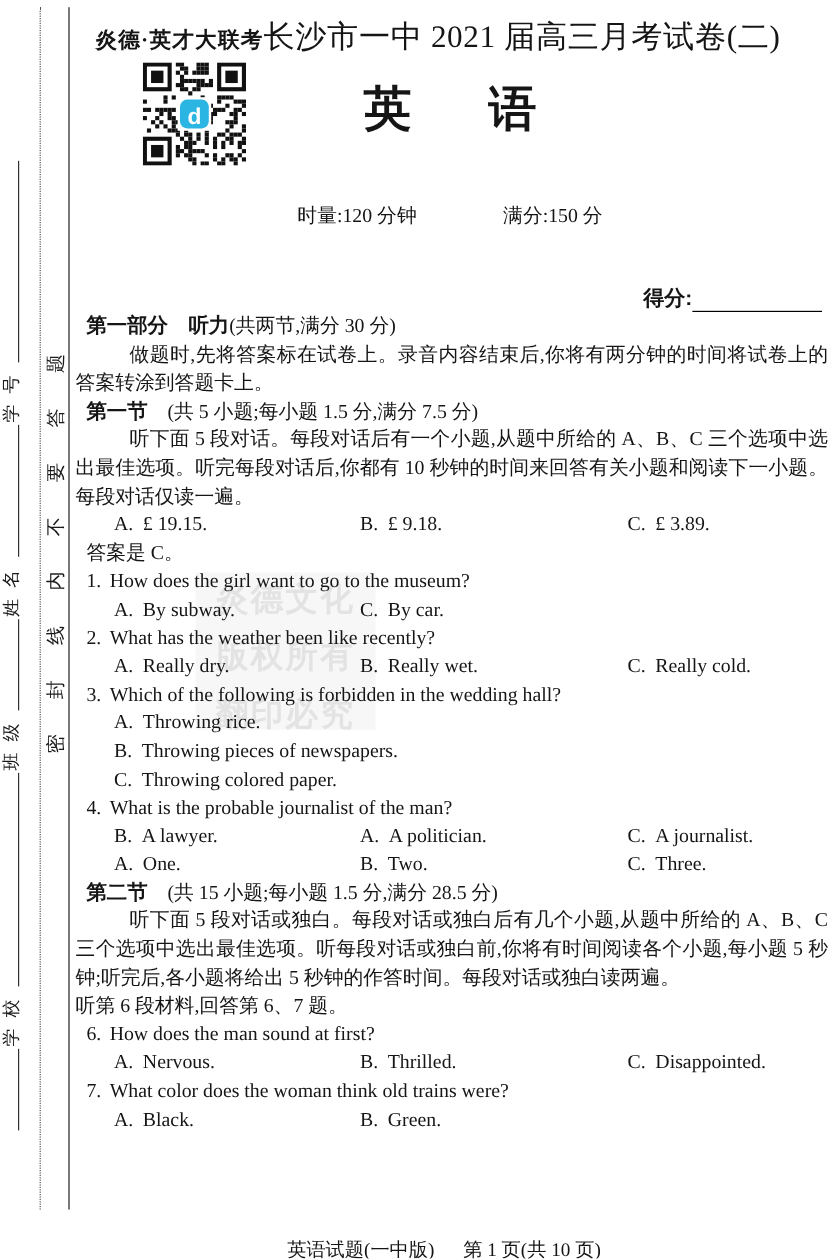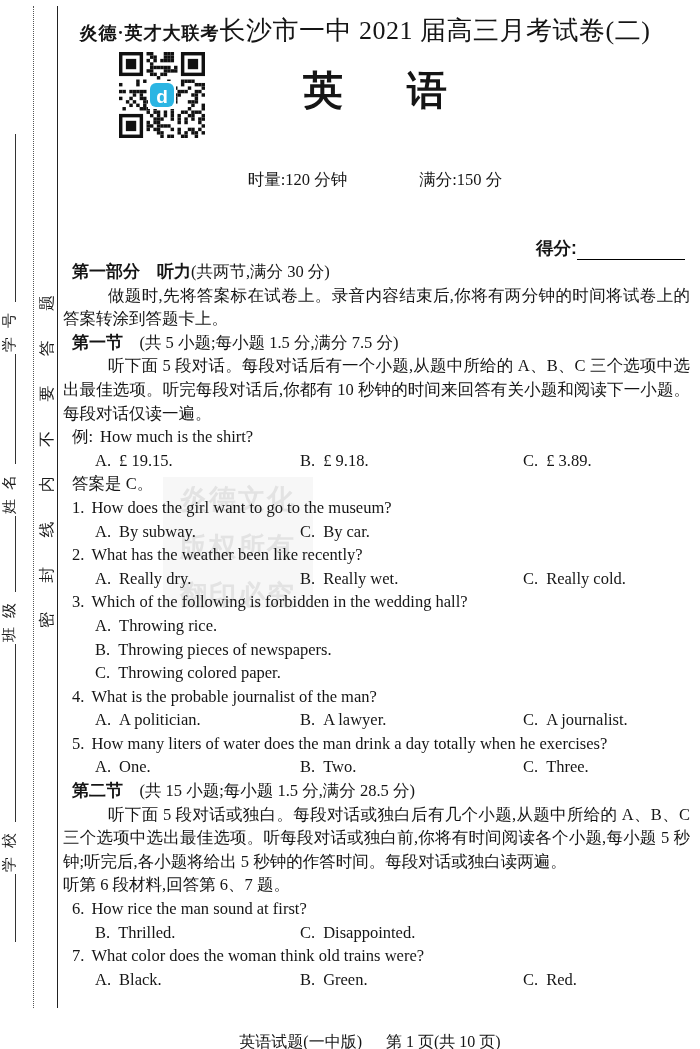--- a/index.html
+++ b/index.html
@@ -283,21 +283,20 @@
       <div class="wm-line">版权所有</div>
       <div class="wm-line">翻印必究</div>
     </div>
 
   <div class="main">
       <div class="heading"><span class="hb">第一部分　听力</span><span class="hn">(共两节,满分 30 分)</span></div>
       <div class="para">做题时,先将答案标在试卷上。录音内容结束后,你将有两分钟的时间将试卷上的答案转涂到答题卡上。</div>
       <div class="heading"><span class="hb">第一节</span><span class="hn">　(共 5 小题;每小题 1.5 分,满分 7.5 分)</span></div>
       <div class="para">听下面 5 段对话。每段对话后有一个小题,从题中所给的 A、B、C 三个选项中选出最佳选项。听完每段对话后,你都有 10 秒钟的时间来回答有关小题和阅读下一小题。每段对话仅读一遍。</div>
       <div class="question">
-        <div class="q-stem"><span class="q-num">例:</span><span class="q-text">How much is the shirt?</span></div>
         <div class="opt-row">
           <div class="opt"><span class="opt-lab">A.</span><span class="opt-text">£ 19.15.</span></div>
           <div class="opt"><span class="opt-lab">B.</span><span class="opt-text">£ 9.18.</span></div>
           <div class="opt"><span class="opt-lab">C.</span><span class="opt-text">£ 3.89.</span></div>
         </div>
       </div>
       <div class="plain">答案是 C。</div>
       <div class="question">
         <div class="q-stem"><span class="q-num">1.</span><span class="q-text">How does the girl want to go to the museum?</span></div>
         <div class="opt-row">
@@ -317,49 +316,48 @@
         <div class="q-stem"><span class="q-num">3.</span><span class="q-text">Which of the following is forbidden in the wedding hall?</span></div>
         <div class="opt-stack">
           <div class="opt"><span class="opt-lab">A.</span><span class="opt-text">Throwing rice.</span></div>
           <div class="opt"><span class="opt-lab">B.</span><span class="opt-text">Throwing pieces of newspapers.</span></div>
           <div class="opt"><span class="opt-lab">C.</span><span class="opt-text">Throwing colored paper.</span></div>
         </div>
       </div>
       <div class="question">
         <div class="q-stem"><span class="q-num">4.</span><span class="q-text">What is the probable journalist of the man?</span></div>
         <div class="opt-row">
+          <div class="opt"><span class="opt-lab">B.</span><span class="opt-text">A lawyer.</span></div>
           <div class="opt"><span class="opt-lab">A.</span><span class="opt-text">A politician.</span></div>
-          <div class="opt"><span class="opt-lab">B.</span><span class="opt-text">A lawyer.</span></div>
           <div class="opt"><span class="opt-lab">C.</span><span class="opt-text">A journalist.</span></div>
         </div>
       </div>
       <div class="question">
-        <div class="q-stem"><span class="q-num">5.</span><span class="q-text">How many liters of water does the man drink a day totally when he exercises?</span></div>
         <div class="opt-row">
           <div class="opt"><span class="opt-lab">A.</span><span class="opt-text">One.</span></div>
           <div class="opt"><span class="opt-lab">B.</span><span class="opt-text">Two.</span></div>
           <div class="opt"><span class="opt-lab">C.</span><span class="opt-text">Three.</span></div>
         </div>
       </div>
       <div class="heading"><span class="hb">第二节</span><span class="hn">　(共 15 小题;每小题 1.5 分,满分 28.5 分)</span></div>
       <div class="para">听下面 5 段对话或独白。每段对话或独白后有几个小题,从题中所给的 A、B、C 三个选项中选出最佳选项。听每段对话或独白前,你将有时间阅读各个小题,每小题 5 秒钟;听完后,各小题将给出 5 秒钟的作答时间。每段对话或独白读两遍。</div>
       <div class="note">听第 6 段材料,回答第 6、7 题。</div>
       <div class="question">
-        <div class="q-stem"><span class="q-num">6.</span><span class="q-text">How rice the man sound at first?</span></div>
-        <div class="opt-row">
+        <div class="q-stem"><span class="q-num">6.</span><span class="q-text">How does the man sound at first?</span></div>
+        <div class="opt-row">
+          <div class="opt"><span class="opt-lab">A.</span><span class="opt-text">Nervous.</span></div>
           <div class="opt"><span class="opt-lab">B.</span><span class="opt-text">Thrilled.</span></div>
           <div class="opt"><span class="opt-lab">C.</span><span class="opt-text">Disappointed.</span></div>
         </div>
       </div>
       <div class="question">
         <div class="q-stem"><span class="q-num">7.</span><span class="q-text">What color does the woman think old trains were?</span></div>
         <div class="opt-row">
           <div class="opt"><span class="opt-lab">A.</span><span class="opt-text">Black.</span></div>
           <div class="opt"><span class="opt-lab">B.</span><span class="opt-text">Green.</span></div>
-          <div class="opt"><span class="opt-lab">C.</span><span class="opt-text">Red.</span></div>
         </div>
       </div>
     </div>
 
   <div class="footer">
     <span>英语试题(一中版)</span>
     <span class="fr">第 1 页(共 10 页)</span>
   </div>
 </div>
 

